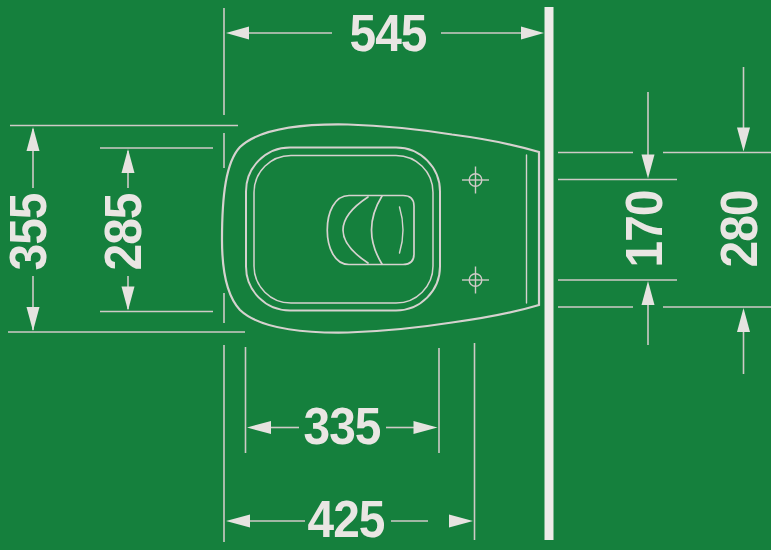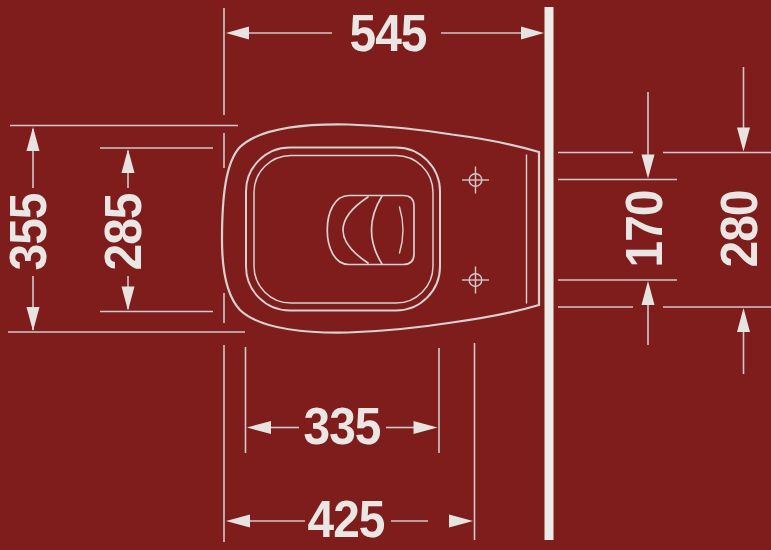--- a/index.html
+++ b/index.html
@@ -1,19 +1,19 @@
 <!DOCTYPE html>
 <html><head>
 <meta charset="utf-8">
 <style>
   html,body{margin:0;padding:0;background:#343030;}
   .canvas{
     position:relative;
     width:771px;height:550px;
-    background:#7f1d1d;
+    background:#15803d;
     overflow:hidden;
     font-family:"Liberation Sans", sans-serif;
   }
   .canvas svg{position:absolute;left:0;top:0;}
   .dim-label{
     position:absolute;
     width:92px;height:52px;
     line-height:52px;
     text-align:center;
     font-weight:bold;

